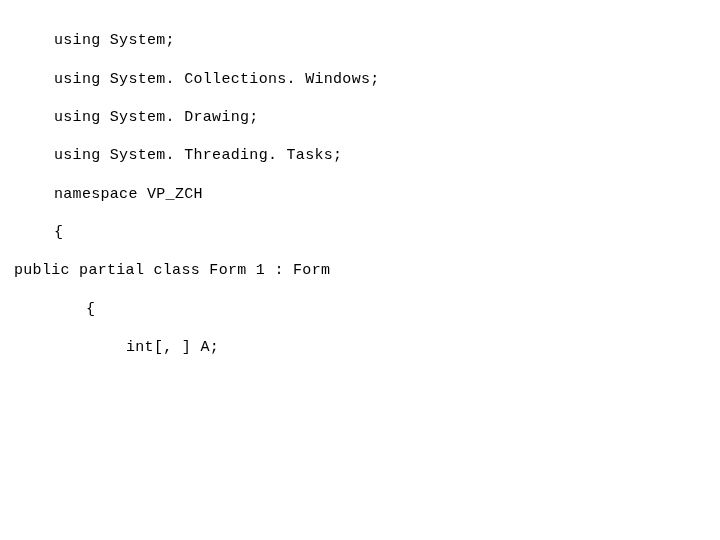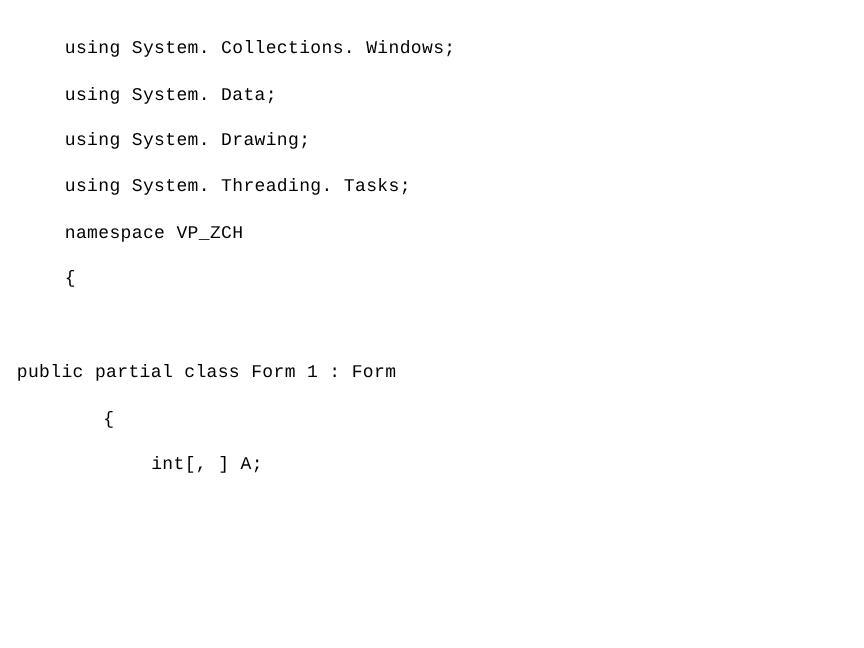--- a/index.html
+++ b/index.html
@@ -14,38 +14,37 @@
     font-family: "Courier New", Courier, monospace;
     font-size: 15px;
     line-height: 1.28;
     color: #000000;
     padding: 12px 0 0 54px;
     white-space: pre;
     letter-spacing: 0.3px;
   }
   .outdent1 {
     margin-left: -40px;
-    margin-top: 40px;
   }
   .indent1 {
     margin-left: 32px;
   }
   .indent2 {
     margin-left: 72px;
   }
   .line {
     display: block;
   }
 </style>
 </head>
 <body>
 
 <div class="code-container">
+<span class="line">using System;</span>
 <span class="line">using System. Collections. Windows;</span>
-<span class="line">using System. Data;</span>
 <span class="line">using System. Drawing;</span>
 <span class="line">using System. Threading. Tasks;</span>
 <span class="line">namespace VP_ZCH</span>
 <span class="line">{</span>
 <span class="line outdent1">public partial class Form 1 : Form</span>
 <span class="line indent1">{</span>
 <span class="line indent2">int[, ] A;</span>
 
 
 

